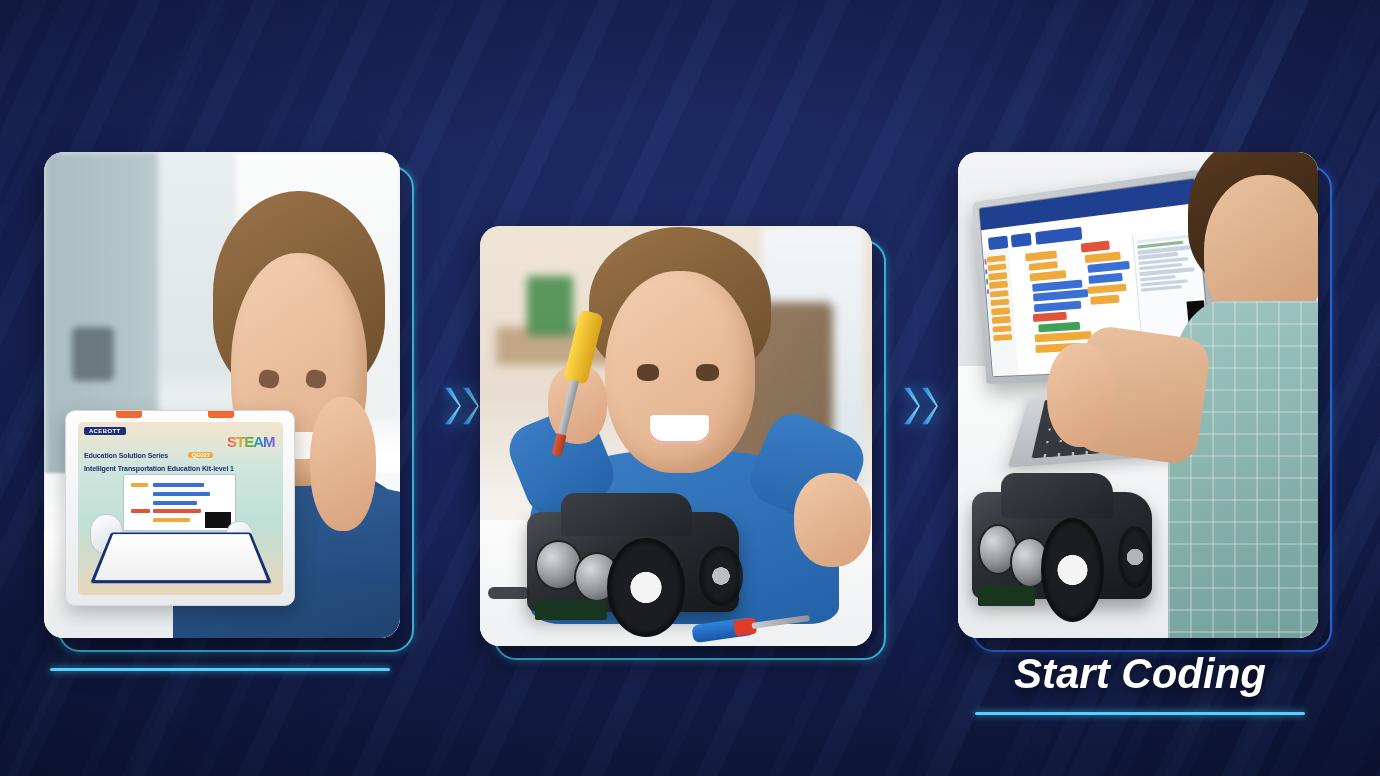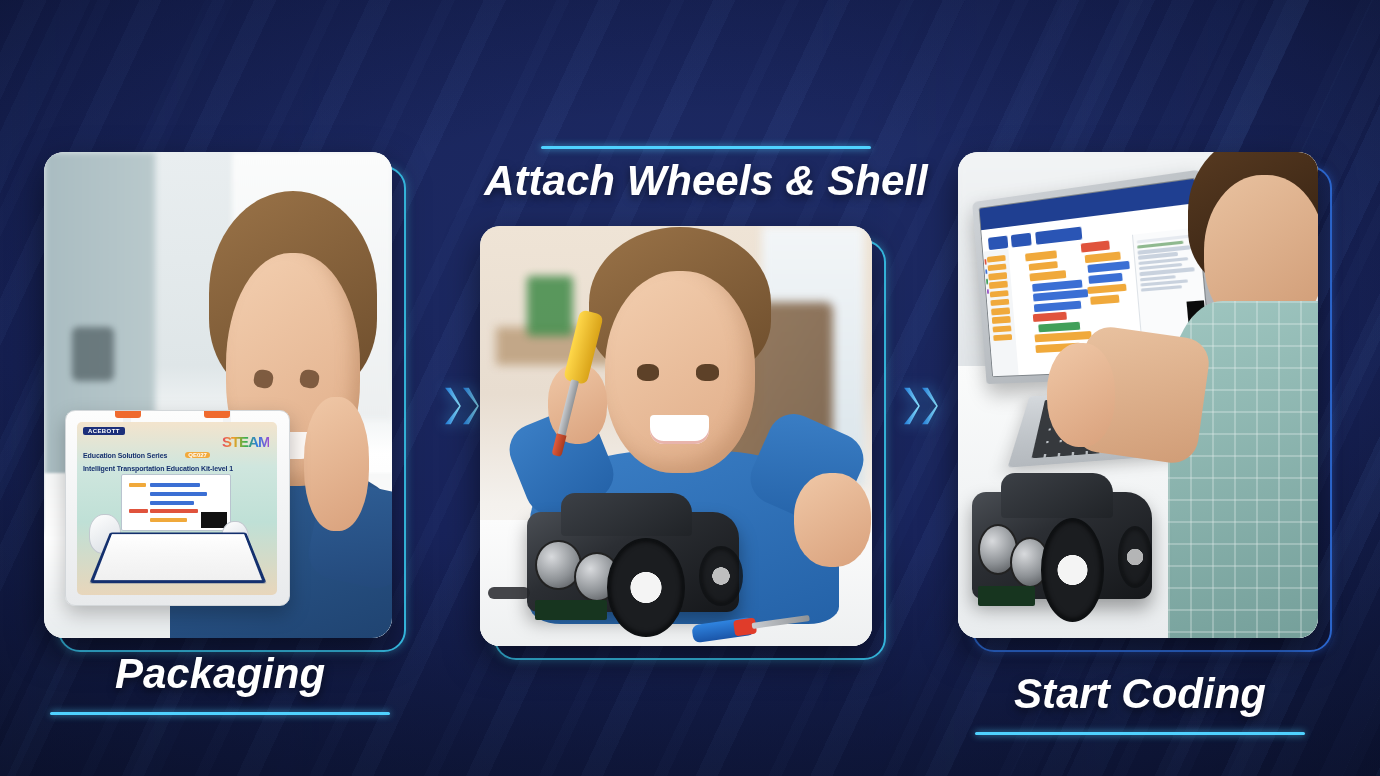--- a/index.html
+++ b/index.html
@@ -423,21 +423,21 @@
 <body>
 
 <div id="poster">
 
   <div class="stripes"></div>
   <div class="stripes-left"></div>
   <div class="stripes-right"></div>
   <div class="vignette"></div>
 
 
-  <div class="panel p-left" style="left:44px; top:152px; width:348px; height:486px;">
+  <div class="panel p-left" style="left:44px; top:152px; width:348px; height:486px;padding-left:8px;">
     <div class="frame"></div>
     <div class="photo">
       <div class="scene">
         <div class="kitchen">
           <div class="wall-l"></div>
           <div class="cab"></div>
           <div class="jar"></div>
           <div class="pot"></div>
           <div class="counter"></div>
         </div>
@@ -483,43 +483,38 @@
             <div class="bot" style="right:14%; bottom:22%; width:13%; height:20%;
                  background:linear-gradient(150deg,#ffffff,#cfd6dd);"></div>
             <div class="mat"></div>
           </div>
         </div>
       </div>
     </div>
   </div>
 
   <div class="caption below" style="left:24px; top:652px; width:392px;">
-    <div class="ctext">Packaging</div>
     <div class="rule" style="width:340px;"></div>
   </div>
 
   <div class="chev-group" style="left:444px; top:386px;">
     <svg class="chev" viewBox="0 0 20 48">
       <defs>
           <linearGradient id="cg1" x1="0" y1="0" x2="1" y2="0">
         <stop offset="0" stop-color="#1f79d6"></stop>
             <stop offset="1" stop-color="#8fe6ff"></stop>
       </linearGradient>
         </defs>
       <path d="M1 2 L18 24 L1 46 L8 46 L20 24 L8 2 Z" fill="url(#cg1)"></path>
     </svg>
     <svg class="chev" viewBox="0 0 20 48">
       <path d="M1 2 L18 24 L1 46 L8 46 L20 24 L8 2 Z" fill="url(#cg1)"></path>
     </svg>
   </div>
 
-  <div class="caption above" style="left:480px; top:146px; width:452px;">
-    <div class="rule" style="width:330px;"></div>
-    <div class="ctext">Attach Wheels &amp; Shell</div>
-  </div>
 
   <div class="panel p-mid" style="left:480px; top:226px; width:392px; height:420px;">
     <div class="frame"></div>
     <div class="photo">
       <div class="scene">
         <div class="room">
           <div class="window"></div>
           <div class="shelf"></div>
           <div class="greenbox"></div>
           <div class="chairback"></div>
@@ -685,18 +680,18 @@
           <div class="sonar" style="left:3%; top:30%; width:20%; height:44%;"></div>
           <div class="sonar" style="left:21%; top:42%; width:20%; height:44%;"></div>
           <div class="pcb" style="left:3%; bottom:-6%; width:32%; height:18%;"></div>
           <div class="wheel" style="left:38%; top:24%; width:32%; height:92%;"></div>
           <div class="wheel" style="right:0%; top:32%; width:16%; height:52%; opacity:.7;"></div>
         </div>
       </div>
     </div>
   </div>
 
-  <div class="caption below" style="left:940px; top:672px; width:400px;">
+  <div class="caption below" style="left:940px; top:652px; width:400px;">
     <div class="ctext">Start Coding</div>
     <div class="rule" style="width:330px;"></div>
   </div>
 
 </div>
 
 </body></html>

